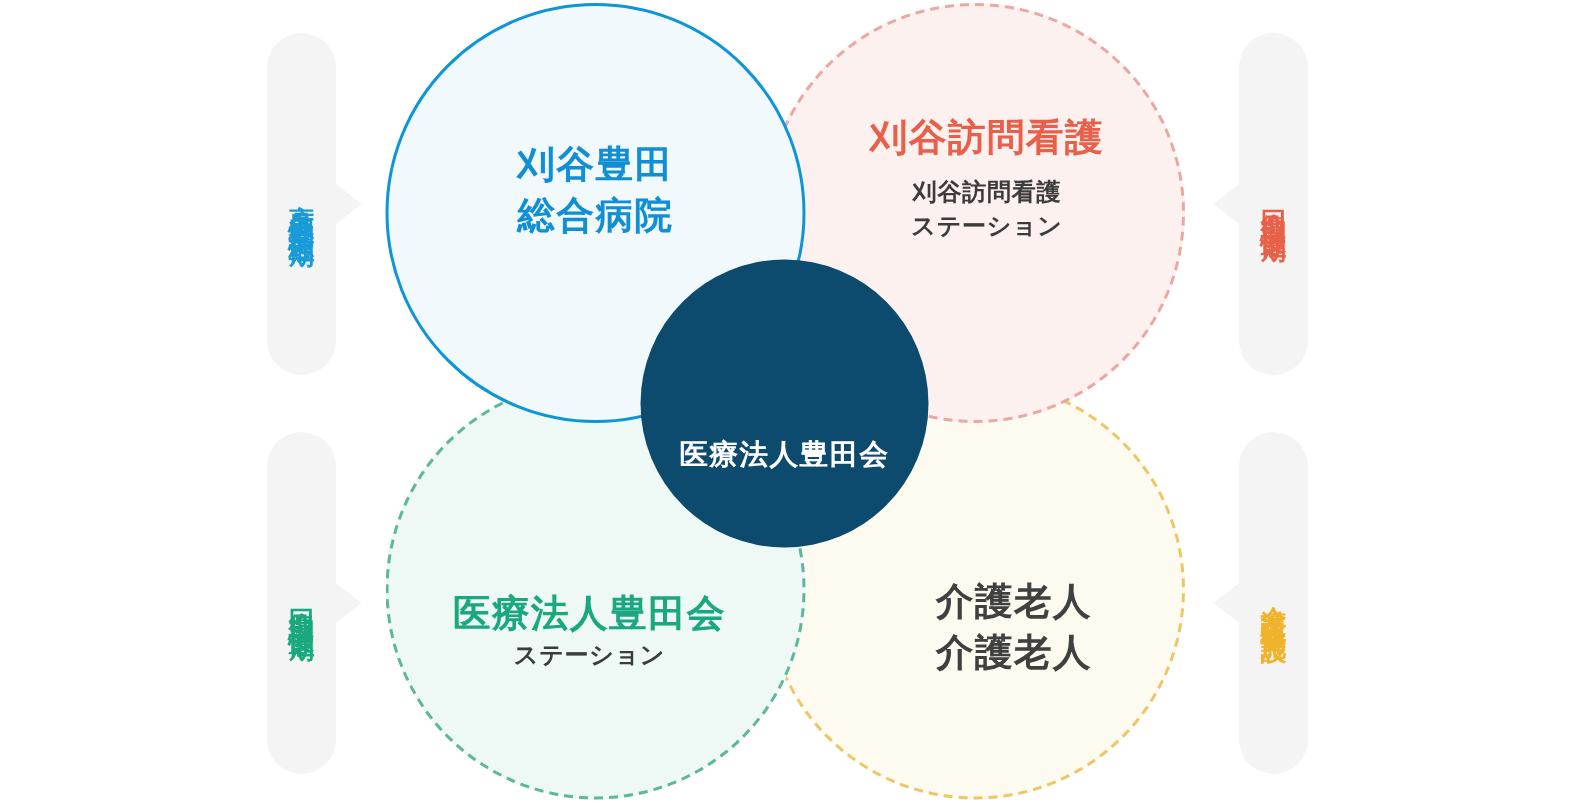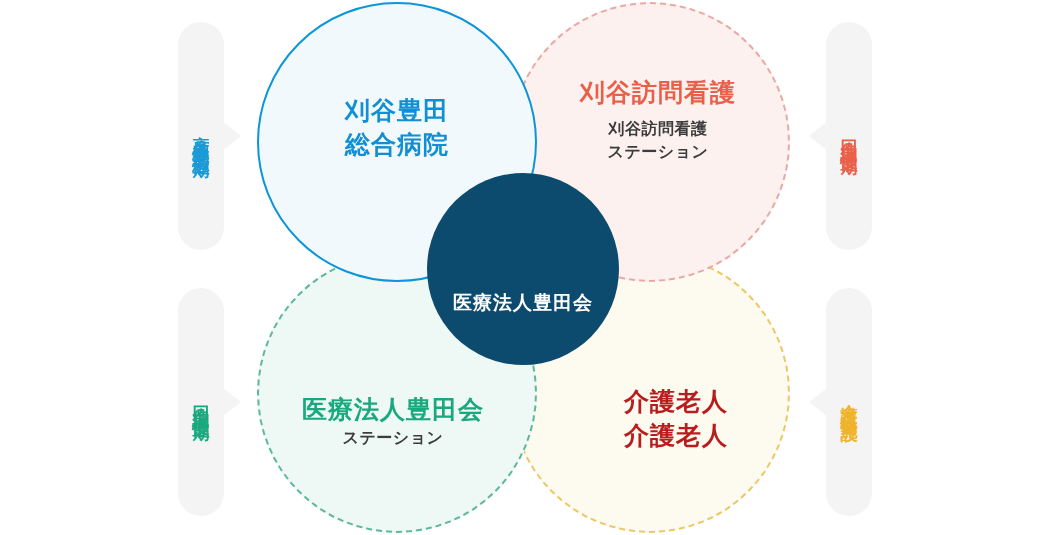--- a/index.html
+++ b/index.html
@@ -80,21 +80,21 @@
     font-size: 16px;
     color: #3c3c3c;
     letter-spacing: 0.5px;
     margin-top: 7px;
     line-height: 1.45;
   }
 
   .circle-tl .c-title { color: #108fd4; }
   .circle-tr .c-title { color: #e9604a; }
   .circle-bl .c-title { color: #1aa87e; }
-  .circle-br .c-title { color: #b91c1c; margin-left: 32px; }
+  .circle-br .c-title { color: #404040; margin-left: 32px; }
 
   
   .circle-tl .inner { transform: translateY(-14px); }
   .circle-tr .inner { transform: translate(8px, -22px); }
   .circle-bl .inner { transform: translate(-4px, 28px); }
   .circle-br .inner { transform: translate(10px, 26px); }
 
   
   .hub {
     position: absolute;

